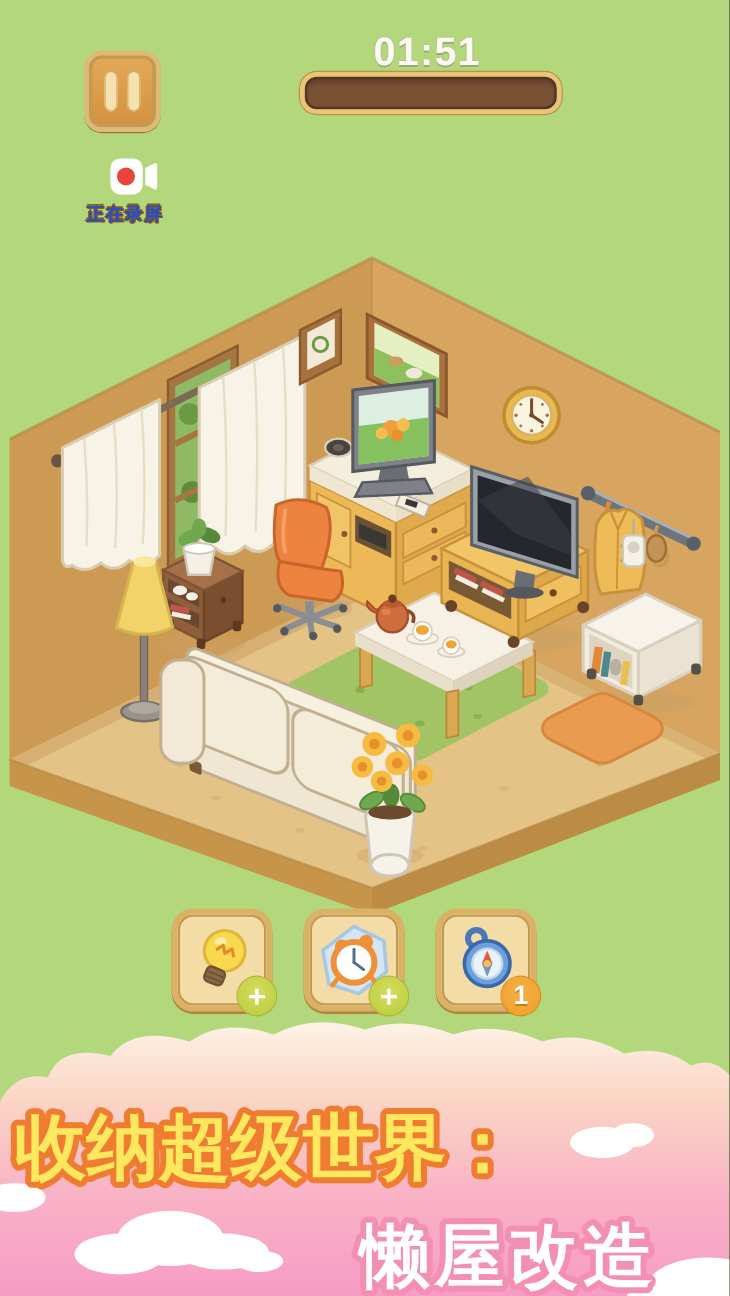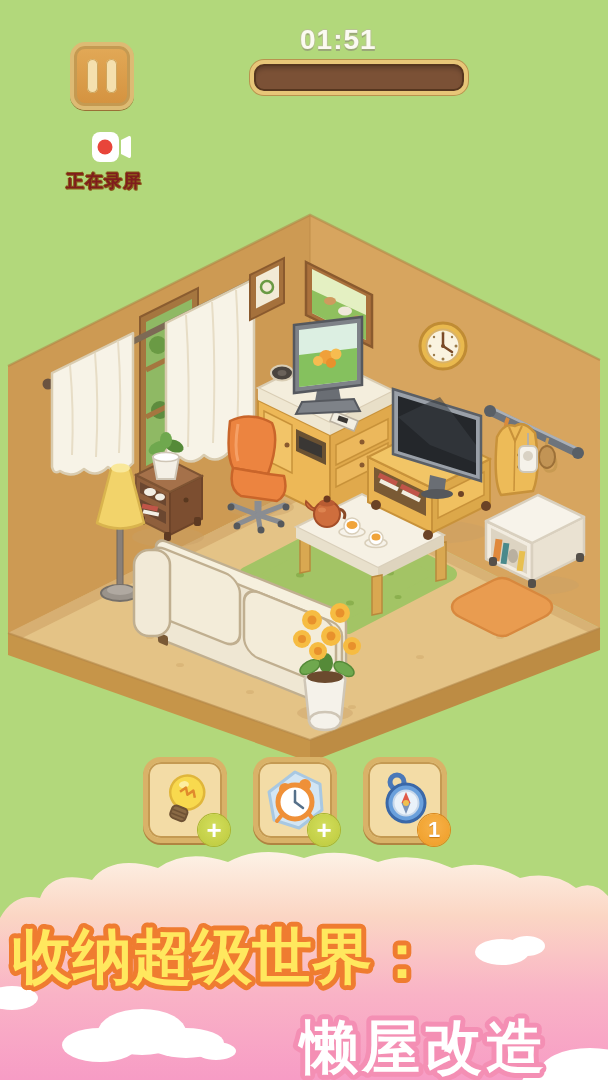--- a/index.html
+++ b/index.html
@@ -11,34 +11,34 @@
   }
   
   .pause-btn{
     position:absolute;left:70px;top:42px;width:56px;height:60px;
     border-radius:15px;background:linear-gradient(#e2a957,#d4923f);
     border:4px solid #ddbb74;box-shadow:inset 0 0 0 3px #c49a52,0 1px 0 #9a7036;
     display:flex;align-items:center;justify-content:center;gap:8px;cursor:pointer;
   }
   .pause-btn .bar{width:11px;height:34px;border-radius:6px;background:#f5e0ae;box-shadow:inset 0 0 0 1px #cfa65e;}
   .timer{
-    position:absolute;left:300px;top:24px;width:112px;
-    font-size:28px;font-weight:bold;color:#fbfaf1;letter-spacing:1px;
+    position:absolute;left:300px;top:24px;width:112px;text-align:center;
+    font-size:33px;font-weight:bold;color:#fbfaf1;letter-spacing:1px;
     text-shadow:-1px 0 #b8c491,1px 0 #b8c491,0 -1px #b8c491,0 1.5px #9aa877;
   }
   .progress{
     position:absolute;left:250px;top:60px;width:210px;height:27px;border-radius:14px;
     background:#7b5136;border:4px solid #e7c678;
     box-shadow:inset 0 0 0 2px #56361f,inset 0 4px 5px rgba(0,0,0,.28),0 0 0 1px #b9934e;
   }
   .progress .fill{height:100%;width:0%;border-radius:10px;background:#f0b24a;}
   .recording{position:absolute;left:58px;top:128px;width:92px;text-align:center;}
   .recording svg{display:block;margin:0 auto;}
   .recording .rec-label{
-    margin-top:1px;font-size:18px;font-weight:bold;color:#7f1d1d;letter-spacing:1px;
+    margin-top:1px;font-size:15px;font-weight:bold;color:#1d4ed8;letter-spacing:1px;
     text-shadow:-1px 0 #8a5a1a,1px 0 #8a5a1a,0 -1px #8a5a1a,0 1px #8a5a1a,1px 1px #8a5a1a;
   }
   
   .room{position:absolute;left:0;top:205px;width:608px;height:580px;}
   
   .item-buttons{position:absolute;left:143px;top:757px;display:flex;gap:26px;}
   .item-btn{
     position:relative;width:84px;height:86px;border-radius:18px;
     background:#f3dca6;border:5px solid #d9b268;box-sizing:border-box;
     box-shadow:inset 0 0 0 2px #c49a52,0 2px 0 #b08441;

